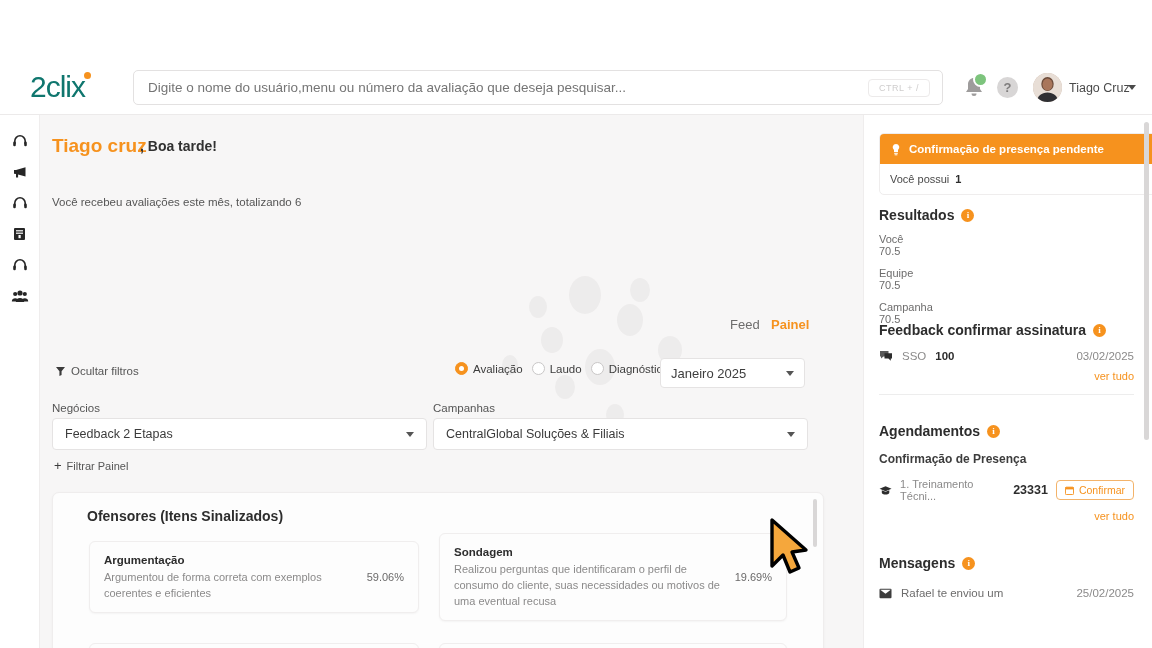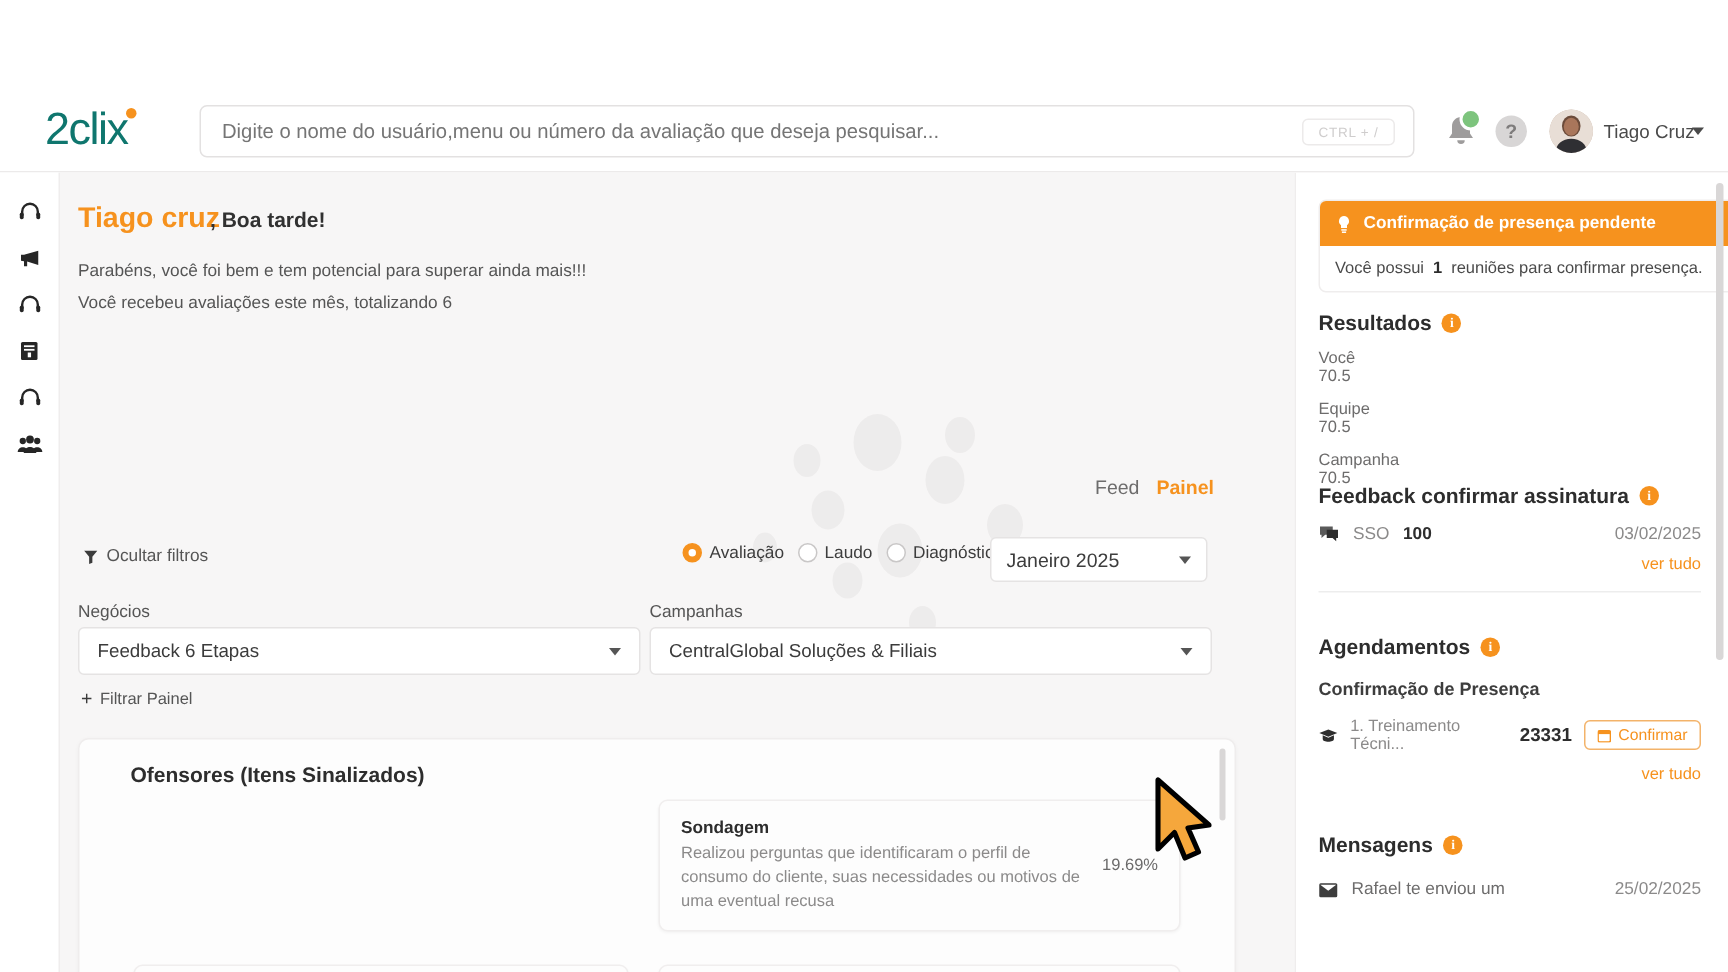--- a/index.html
+++ b/index.html
@@ -294,21 +294,20 @@
         <ellipse cx="498" cy="192" rx="9" ry="11"></ellipse>
         <ellipse cx="630" cy="235" rx="12" ry="14"></ellipse>
         <ellipse cx="525" cy="272" rx="10" ry="12"></ellipse>
         <ellipse cx="575" cy="300" rx="9" ry="11"></ellipse>
         <ellipse cx="470" cy="250" rx="8" ry="10"></ellipse>
       </g>
     </svg>
 
     <div class="greet-name">Tiago cruz</div>
     <div class="greet-rest">, Boa tarde!</div>
-    <div class="greet-line1">Parabéns, você foi bem e tem potencial para superar ainda mais!!!</div>
     <div class="greet-line2">Você recebeu avaliações este mês, totalizando 6</div>
 
     <div class="tab-feed">Feed</div>
     <div class="tab-painel">Painel</div>
 
     <div class="hide-filters">
       <svg class="funnel" viewBox="0 0 10 10">
           <path d="M0 0h10L6.2 4.6V9L3.8 10V4.6z" fill="#3b3b3b"></path>
         </svg>
       <span>Ocultar filtros</span>
@@ -329,39 +328,46 @@
       </div>
     </div>
 
     <div class="month-sel">
       <span>Janeiro 2025</span>
       <span class="caret-sm"></span>
     </div>
 
     <div class="fld-label-a">Negócios</div>
     <div class="fld-a">
-      <span>Feedback 6 Etapas</span>
+      <span>Feedback 2 Etapas</span>
       <span class="caret-sm"></span>
     </div>
 
     <div class="fld-label-b">Campanhas</div>
     <div class="fld-b">
       <span>CentralGlobal Soluções &amp; Filiais</span>
       <span class="caret-sm"></span>
     </div>
 
     <div class="filtrar">
       <span class="plus">+</span>
       <span>Filtrar Painel</span>
     </div>
 
     <div class="ofens-card">
       <div class="ofens-title">Ofensores (Itens Sinalizados)</div>
       <div class="ofens-scroll"></div>
 
+      <div class="item" style="left:36px; top:48px; width:330px; height:72px;">
+        <div>
+          <div class="item-t">Argumentação</div>
+          <div class="item-d">Argumentou de forma correta com exemplos coerentes e eficientes</div>
+        </div>
+        <div class="item-p">59.06%</div>
+      </div>
 
       <div class="item" style="left:386px; top:40px; width:348px; height:88px;">
         <div>
           <div class="item-t">Sondagem</div>
           <div class="item-d">Realizou perguntas que identificaram o perfil de consumo do cliente, suas necessidades ou motivos de uma eventual recusa</div>
         </div>
         <div class="item-p">19.69%</div>
       </div>
 
       <div class="item" style="left:36px; top:150px; width:330px; height:70px;">
@@ -383,21 +389,20 @@
               <path d="M6 1a3.4 3.4 0 0 0-2 6.1V9h4V7.1A3.4 3.4 0 0 0 6 1z" fill="#fff"></path>
               <rect x="4.2" y="9.8" width="3.6" height="1" fill="#fff"></rect>
               <rect x="4.6" y="11.3" width="2.8" height="1" fill="#fff"></rect>
             </svg>
           <span>Confirmação de presença pendente</span>
           <span class="alert-x">✕</span>
         </div>
         <div class="alert-body">
           <span>Você possui</span>
           <span class="alert-num">1</span>
-          <span>reuniões para confirmar presença.</span>
         </div>
       </div>
 
       <div style="position:absolute; left:15px; top:92px; width:255px;">
         <div class="sec-title">
           <span>Resultados</span>
           <span class="info-i">i</span>
         </div>
         <div class="res-row">
           <span>Você</span>

